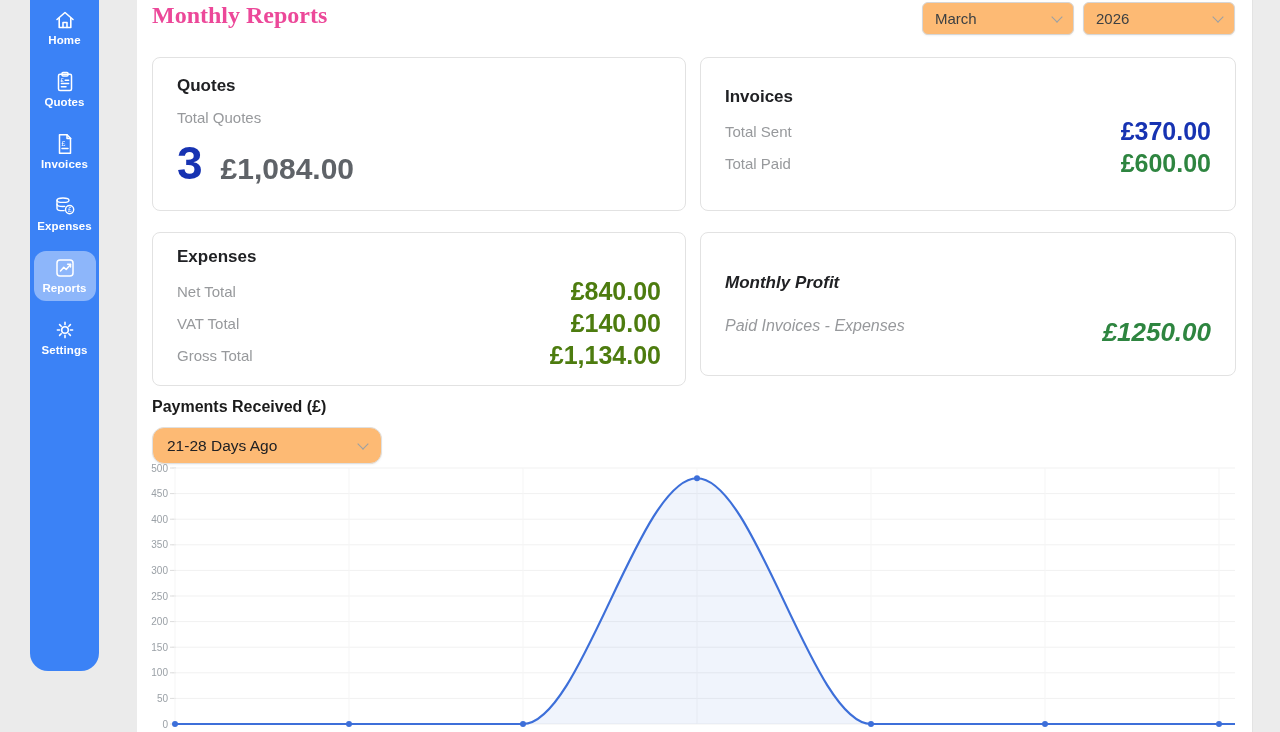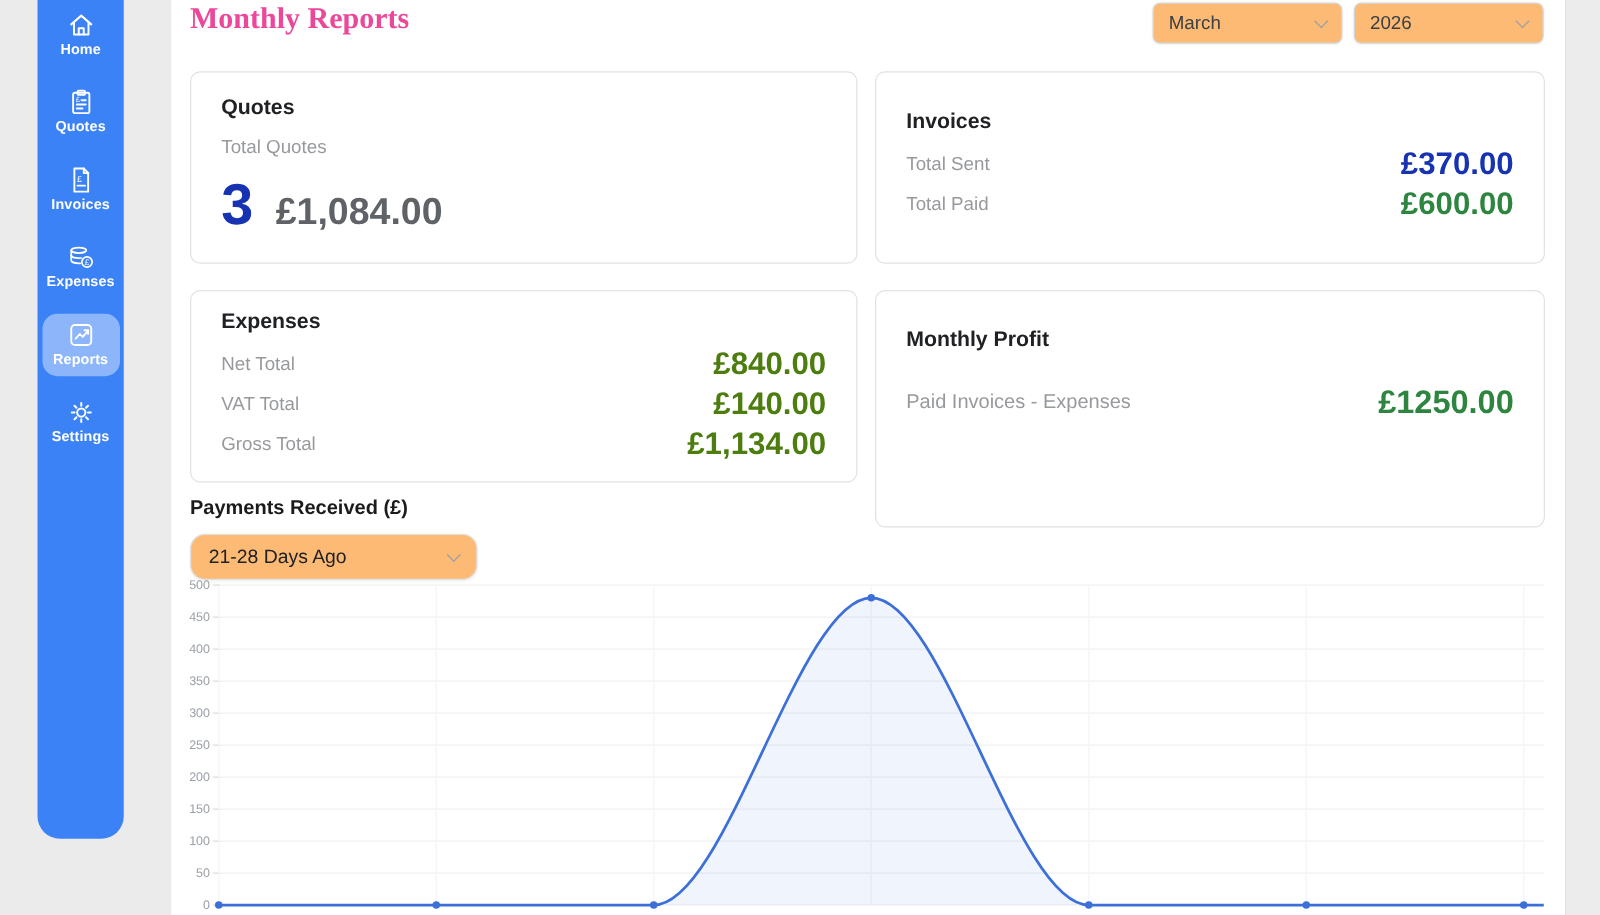--- a/index.html
+++ b/index.html
@@ -29,32 +29,32 @@
   .select-month{left:785px;top:2px;width:152px;height:33px;}
   .select-year{left:946px;top:2px;width:152px;height:33px;}
   .chev{width:7px;height:7px;border-right:1.5px solid #9aa0a6;border-bottom:1.5px solid #9aa0a6;
     transform:rotate(45deg);margin-top:-4px;flex:0 0 auto;}
 
   
   .card{position:absolute;background:#fff;border:1px solid #e2e2e2;border-radius:8px;box-sizing:border-box;padding:18px 24px;}
   .card-quotes{left:15px;top:57px;width:534px;height:154px;}
   .card-invoices{left:563px;top:57px;width:536px;height:154px;padding-top:29px;}
   .card-expenses{left:15px;top:232px;width:534px;height:154px;padding-top:14px;}
-  .card-profit{left:563px;top:232px;width:536px;height:190px;padding-top:29px;}
+  .card-profit{left:563px;top:232px;width:536px;height:144px;padding-top:40px;font-style:italic;}
   .card-title{font-size:17px;font-weight:700;color:#202124;}
   .muted{font-size:15px;color:#97999c;}
   .big-row{display:flex;align-items:baseline;gap:18px;margin-top:14px;}
   .count{font-size:46px;font-weight:700;color:#1733b2;line-height:1;}
   .amount{font-size:30px;font-weight:700;color:#5f6368;}
   .kv-row{display:flex;align-items:center;justify-content:space-between;height:32px;}
   .kv-rows{margin-top:8px;}
   .kv-val{font-size:25px;font-weight:700;color:#4d7c0f;}
   .c-blue{color:#1733b2;}
   .c-green{color:#2e8540;}
-  .profit-row{display:flex;align-items:center;justify-content:space-between;margin-top:24px;}
+  .profit-row{display:flex;justify-content:space-between;margin-top:24px;}
   .profit-label{font-size:16px;color:#97999c;}
   .profit-val{font-size:26px;font-weight:700;color:#2e8540;}
 
   
   .payments-heading{position:absolute;left:15px;top:398px;margin:0;font-size:16px;font-weight:700;color:#1b1b1b;}
   .select-range{left:15px;top:427px;width:230px;height:37px;border-radius:12px;border-color:#e0e0e0;
     font-size:15.5px;color:#202124;padding:0 14px;}
   .chart-wrap{position:absolute;left:0;top:460px;width:1105px;height:272px;}
   .chart-wrap svg{display:block;}
   .chart-wrap text{font-family:"Liberation Sans",sans-serif;}

